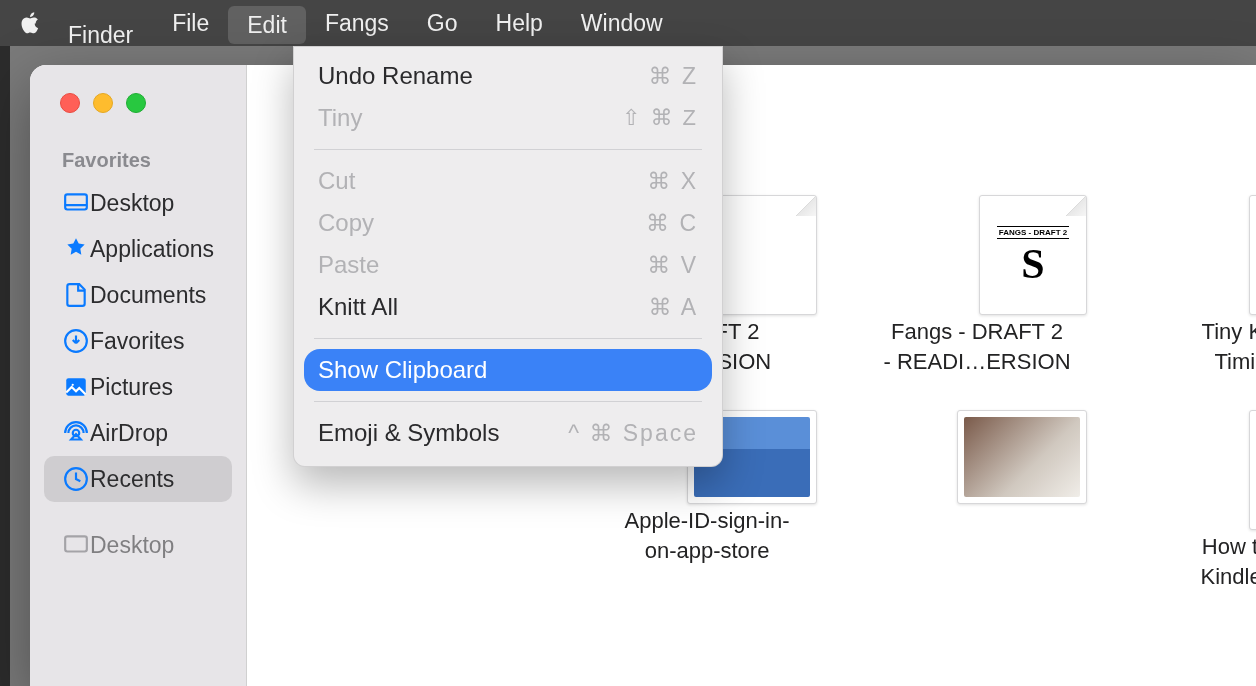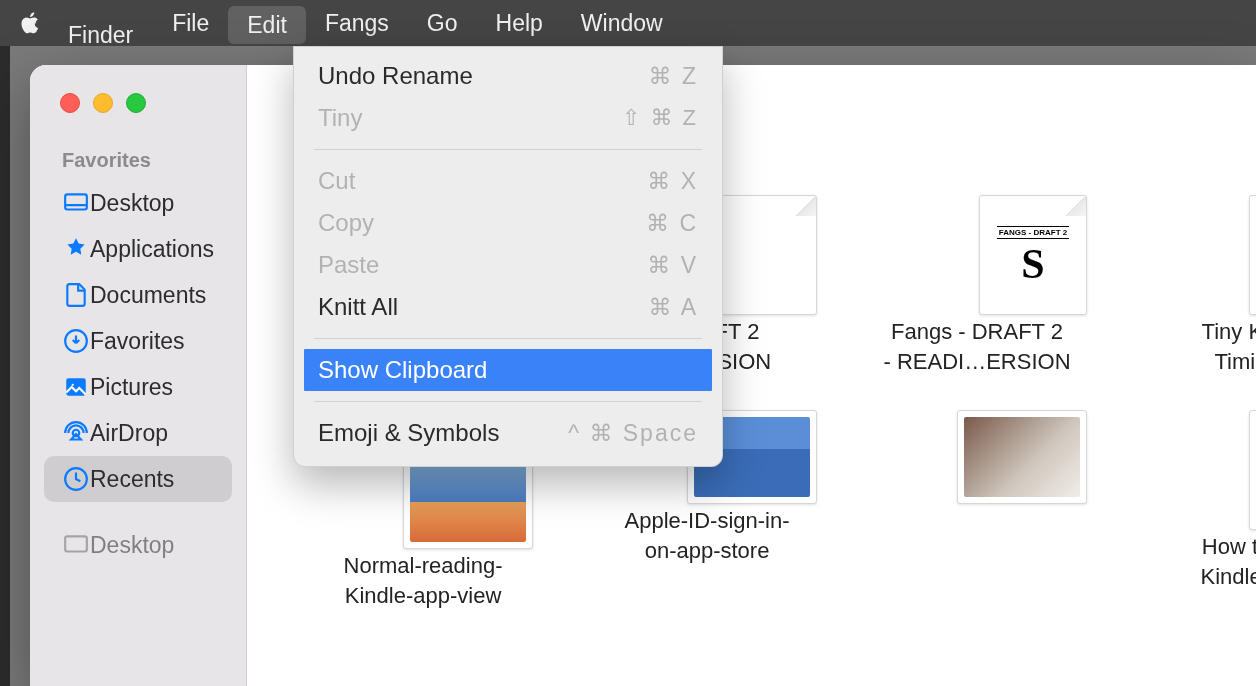--- a/index.html
+++ b/index.html
@@ -251,21 +251,21 @@
       justify-content: space-between;
       padding: 7px 24px;
       font-size: 24px;
       color: #2a2a2c;
     }
     .menu-item.disabled { color: #b2b2b5; }
     .menu-item.highlighted {
       background: #3a82f7;
       color: #fff;
       margin: 0 10px;
-      border-radius: 1px;
+      border-radius: 16px;
       padding: 7px 14px;
     }
     .menu-shortcut { color: #b2b2b5; font-size: 23px; letter-spacing: 2px; }
     .menu-separator {
       height: 1px;
       background: #d1d1d4;
       margin: 10px 20px;
     }
     
     .redo-shortcut-glyph { font-size: 22px; }
@@ -425,29 +425,20 @@
 Timing</div>
         </div>
         <div class="file-item">
           <div class="file-thumb text-page">lorem ipsum dolor sit amet consectetur adipiscing elit sed do eiusmod tempor incididunt ut labore et dolore magna aliqua ut enim ad minim veniam quis nostrud exercitation ullamco laboris nisi ut aliquip ex ea commodo consequat duis aute irure dolor in reprehenderit</div>
           <div class="file-label">How to U
 Kindle for</div>
         </div>
       </div>
     </div>
 
-    <div style="position:absolute; top:390px; left:76px;">
-      <div class="file-item">
-        <div class="file-thumb image">
-            <div class="img-inner" style="background:linear-gradient(180deg,#88b4e2 0,#4a7cc0 50%,#e8a05a 50%,#d86a3a 100%);"></div>
-          </div>
-        <div class="file-label">Normal-reading-
-Kindle-app-view</div>
-      </div>
-    </div>
   </div>
 </div>
 
 <div class="edit-menu">
   <div class="menu-item">
     <span>Undo Rename</span>
     <span class="menu-shortcut">⌘ Z</span>
   </div>
   <div class="menu-item disabled">
     <span>Tiny</span>

